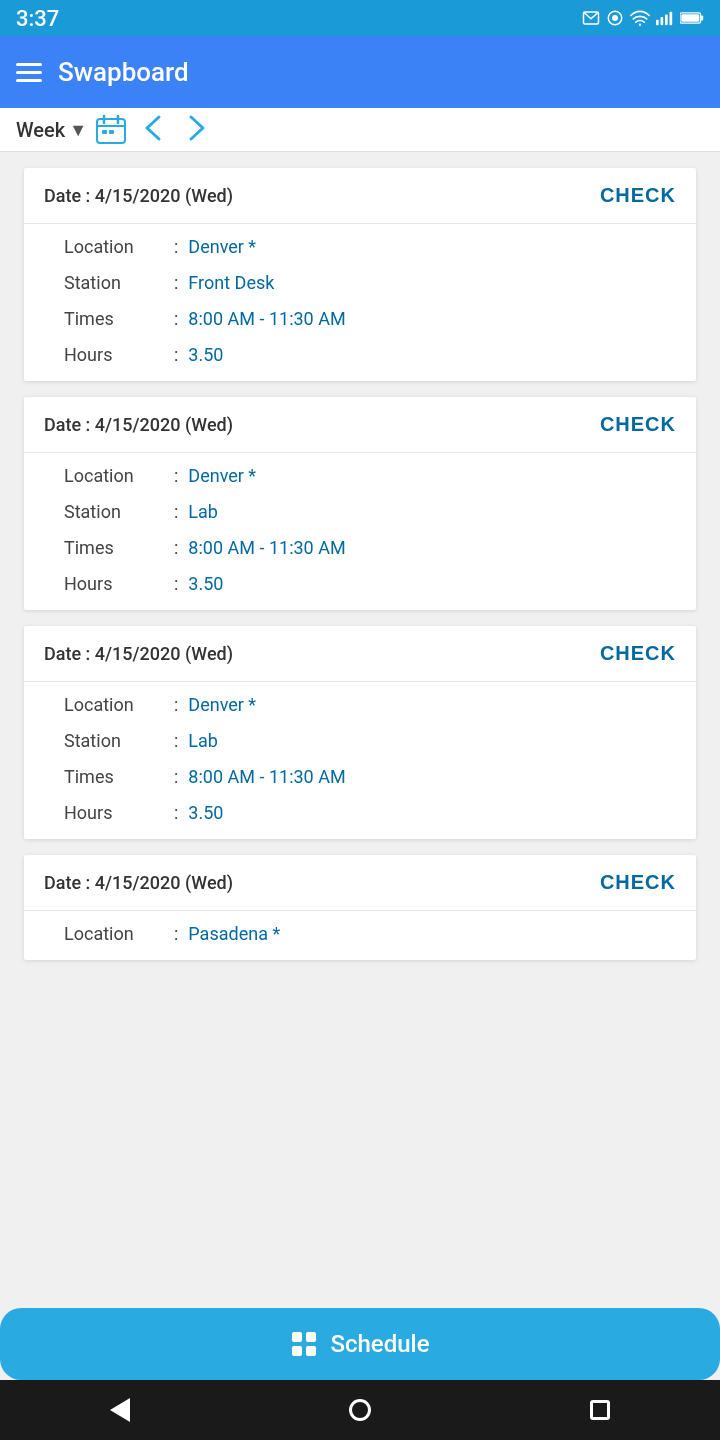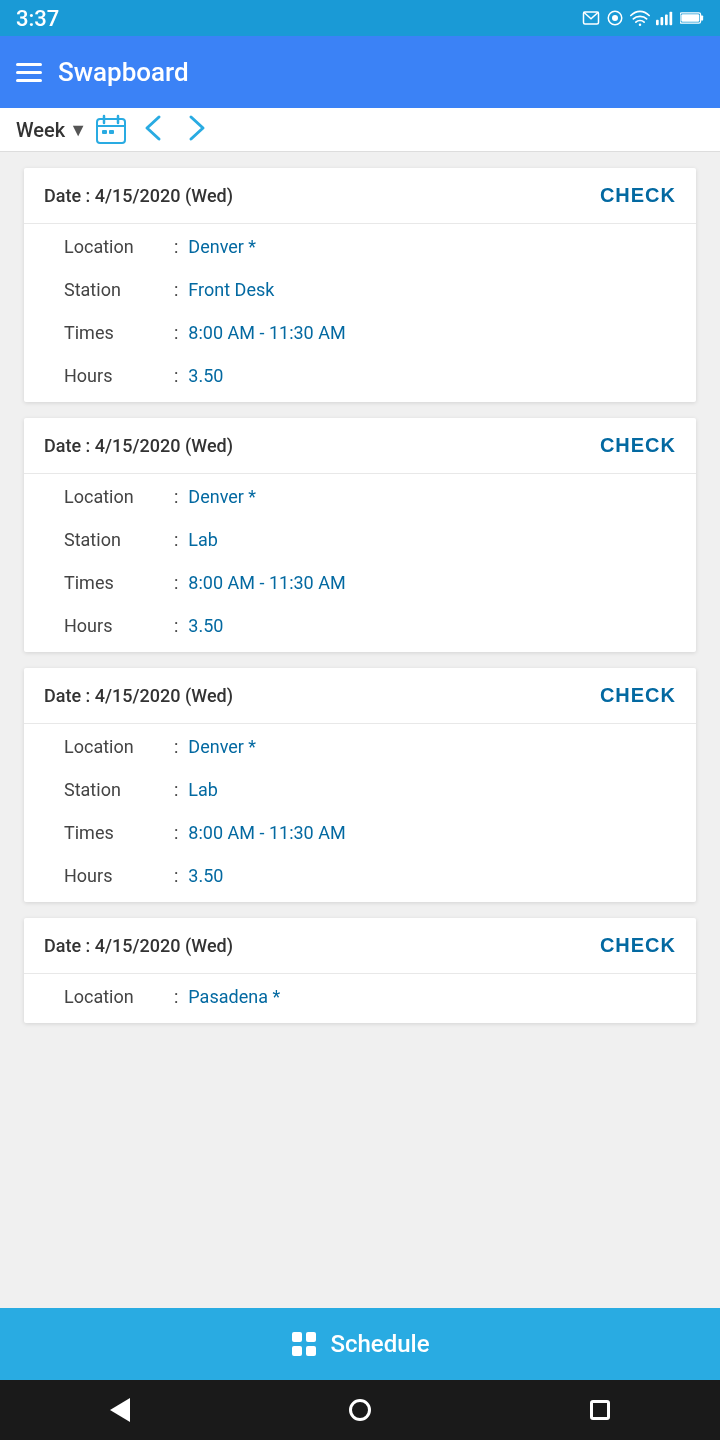--- a/index.html
+++ b/index.html
@@ -133,21 +133,21 @@
       font-weight: 700;
       background: none;
       border: none;
       cursor: pointer;
       letter-spacing: 1px;
     }
     .card-body {
       padding: 12px 40px 16px 40px;
       display: flex;
       flex-direction: column;
-      gap: 22px;
+      gap: 15px;
     }
     .card-row {
       display: flex;
       align-items: center;
       font-size: 18px;
       color: #333;
     }
     .card-label {
       width: 100px;
       color: #444;
@@ -163,20 +163,21 @@
     }
 
     
     .bottom-bar {
       background: #29abe2;
       height: 72px;
       display: flex;
       align-items: center;
       justify-content: center;
       gap: 12px;
+      border-radius: 21px;
     }
     .schedule-label {
       color: white;
       font-size: 24px;
       font-weight: 500;
     }
 
     
     .android-nav {
       background: #1a1a1a;

